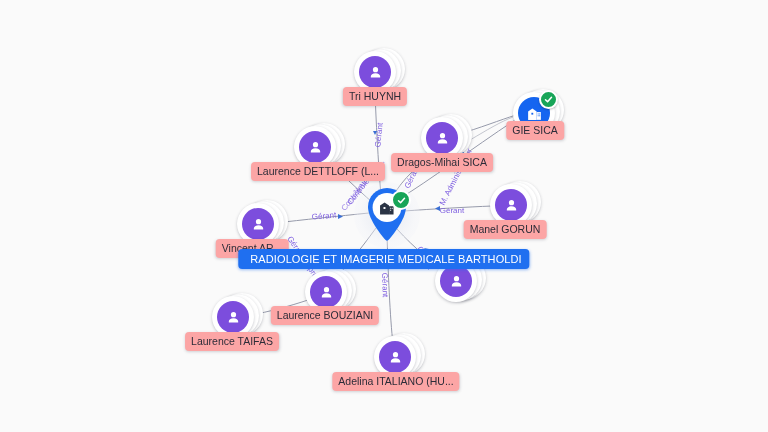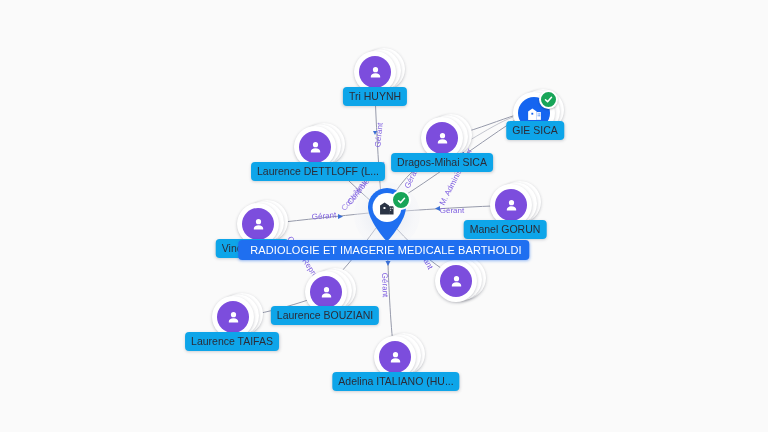--- a/index.html
+++ b/index.html
@@ -54,21 +54,21 @@
   .pin{position:relative;width:46px;height:56px;}
   .pin .pin-badge{
     position:absolute;right:-1px;top:3px;width:16px;height:16px;border-radius:50%;
     background:#18a558;border:2px solid #ffffff;z-index:4;
     display:flex;align-items:center;justify-content:center;
   }
 
   
   .nlabel{
     position:absolute;transform:translateX(-50%);
-    background:#0ea5e9;color:#2c2c38;
+    background:#fca5a5;color:#2c2c38;
     font-size:10.5px;line-height:13px;
     padding:3px 6px;border-radius:4px;
     white-space:nowrap;
     box-shadow:0 1px 3px rgba(60,64,80,.22);
   }
   .mainlabel{
     position:absolute;transform:translateX(-50%);
     background:#1f6ff0;color:#ffffff;
     font-size:11px;line-height:14px;letter-spacing:.1px;
     padding:3px 8px;border-radius:4px;white-space:nowrap;
@@ -329,15 +329,15 @@
         </g>
       </svg>
       <div class="pin-badge">
         <svg width="9" height="9" viewBox="0 0 24 24" fill="none" stroke="#ffffff" stroke-width="4" stroke-linecap="round" stroke-linejoin="round">
             <path d="M4 12.5 L9.5 18 L20 6"></path>
           </svg>
       </div>
     </div>
   </div>
 
-  <div class="mainlabel" style="left:384px;top:240px;padding-left:12px;">RADIOLOGIE ET IMAGERIE MEDICALE BARTHOLDI</div>
+  <div class="mainlabel" style="left:384px;top:249px;padding-left:12px;">RADIOLOGIE ET IMAGERIE MEDICALE BARTHOLDI</div>
 
 </div>
 
 </body></html>

